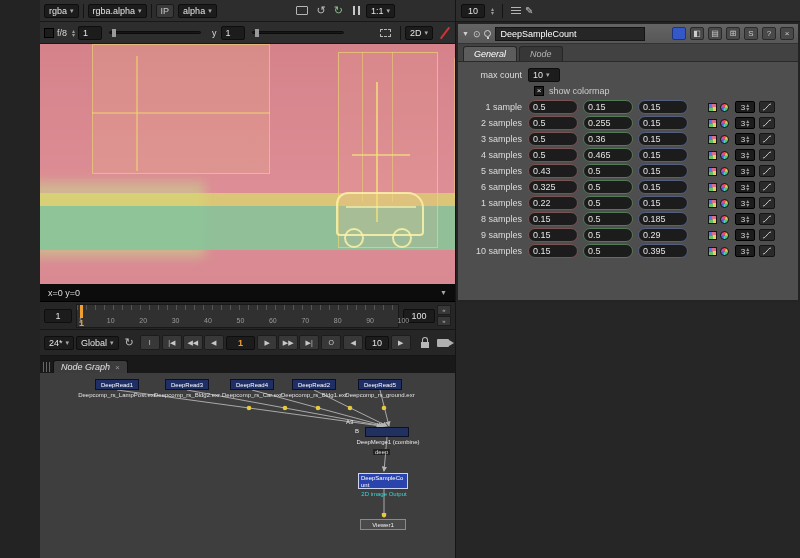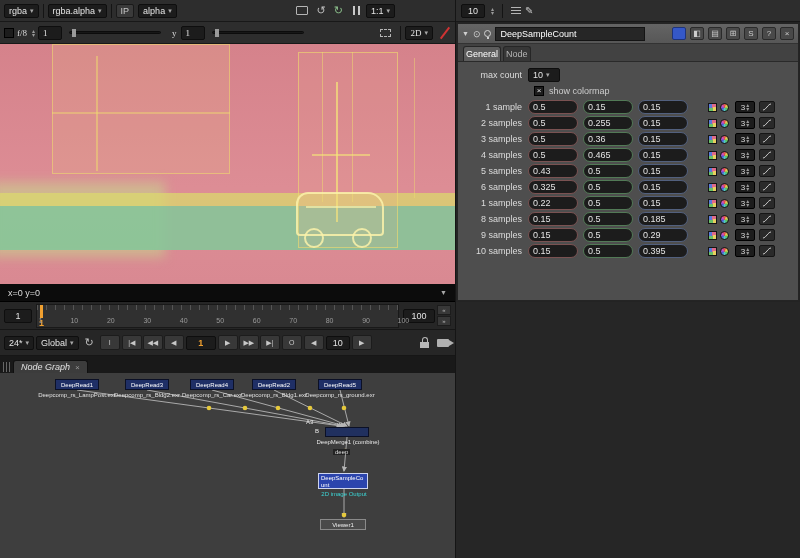--- a/index.html
+++ b/index.html
@@ -8,24 +8,24 @@
 
   
   .field { background:#1c1c1c; border:1px solid #0e0e0e; color:#e4e4e4; font-size:9px;
            padding:1px 4px; height:14px; display:inline-flex; align-items:center; border-radius:2px; }
   .ddarrow { font-size:7px; color:#a8a8a8; margin-left:3px; }
   .divider { width:1px; height:14px; background:#141414; margin:0 4px; }
   .spacer { flex:1; }
   .spinner { display:inline-flex; flex-direction:column; line-height:4px; font-size:6px; color:#999; margin-left:2px; }
 
   
-  .left-pane { width:455px; display:flex; flex-direction:column; }
+  .left-pane { width:455px; display:flex; flex-direction:column;padding-left:40px; }
   .tb { display:flex; align-items:center; background:#2d2d2d; border-bottom:1px solid #181818; padding:0 4px; }
   .tb1 { height:22px; }
-  .tb2 { height:22px;font-family:Liberation Serif, serif; }
+  .tb2 { height:22px; }
   .tbtn-ip { background:#3a3a3a; border:1px solid #1a1a1a; padding:1px 4px; border-radius:2px; color:#c8c8c8; }
   .monitor-icon { width:12px; height:9px; border:1px solid #b5b5b5; border-radius:1px; margin:0 5px; }
   .cycle { font-size:11px; color:#c0c0c0; margin:0 4px; }
   .cycle.green { color:#8cc08c; }
   .pause-icon { width:7px; height:9px; border-left:2px solid #c8c8c8; border-right:2px solid #c8c8c8; margin:0 6px; }
   .checkbox { width:10px; height:10px; background:#1c1c1c; border:1px solid #000; color:#e0e0e0;
               font-size:8px; line-height:8px; text-align:center; display:inline-block; }
   .slider { width:92px; height:3px; background:#171717; border:1px solid #0c0c0c; border-radius:2px; position:relative; margin:0 7px; }
   .slider .handle { position:absolute; left:2px; top:-3px; width:4px; height:8px; background:#9a9a9a; }
   .roi-icon { width:11px; height:8px; border:1px dashed #b5b5b5; margin:0 5px; }
@@ -117,22 +117,22 @@
   .bulb-icon { width:7px; height:7px; border:1px solid #d0d0d0; border-radius:50%; position:relative; }
   .bulb-icon::after { content:""; position:absolute; left:1.5px; bottom:-3px; width:2px; height:2px; background:#d0d0d0; }
   .title-box { width:150px; height:14px; background:#262626; border:1px solid #141414; color:#fff;
                display:flex; align-items:center; padding:0 4px; font-size:9px; }
   .hbtn { width:14px; height:13px; background:#494949; border:1px solid #2a2a2a; color:#ccc; font-size:8px;
           display:inline-flex; align-items:center; justify-content:center; border-radius:2px; }
   .hbtn.blue { background:#3558c8; border-color:#1e337a; }
 
   .tabs-bar { height:18px; background:#424242; display:flex; align-items:flex-end; padding-left:5px;
               border-bottom:1px solid #2a2a2a; }
-  .ptab { padding:2px 2px; font-size:9px; border:1px solid #262626; border-bottom:none;
-          border-radius:3px 3px 0 0; margin-right:2px; }
+  .ptab { padding:2px 10px; font-size:9px; border:1px solid #262626; border-bottom:none;
+          border-radius:3px 3px 0 0; margin-right:2px;font-style:italic; }
   .ptab.active { background:#5c5c5c; color:#fff; }
   .ptab.inactive { background:#373737; color:#b5b5b5; }
 
   .panel-content { flex:1; padding-top:5px; }
   .prow { display:flex; align-items:center; height:16px; padding-left:2px; }
   .row-label { width:68px; text-align:right; padding-right:6px; color:#dcdcdc; }
   .val-field { width:50px; margin-right:5px;border-radius:7px; }
   .ch-r { border-color:#7a5252; }
   .ch-g { border-color:#527a56; }
   .ch-b { border-color:#52607e; }

